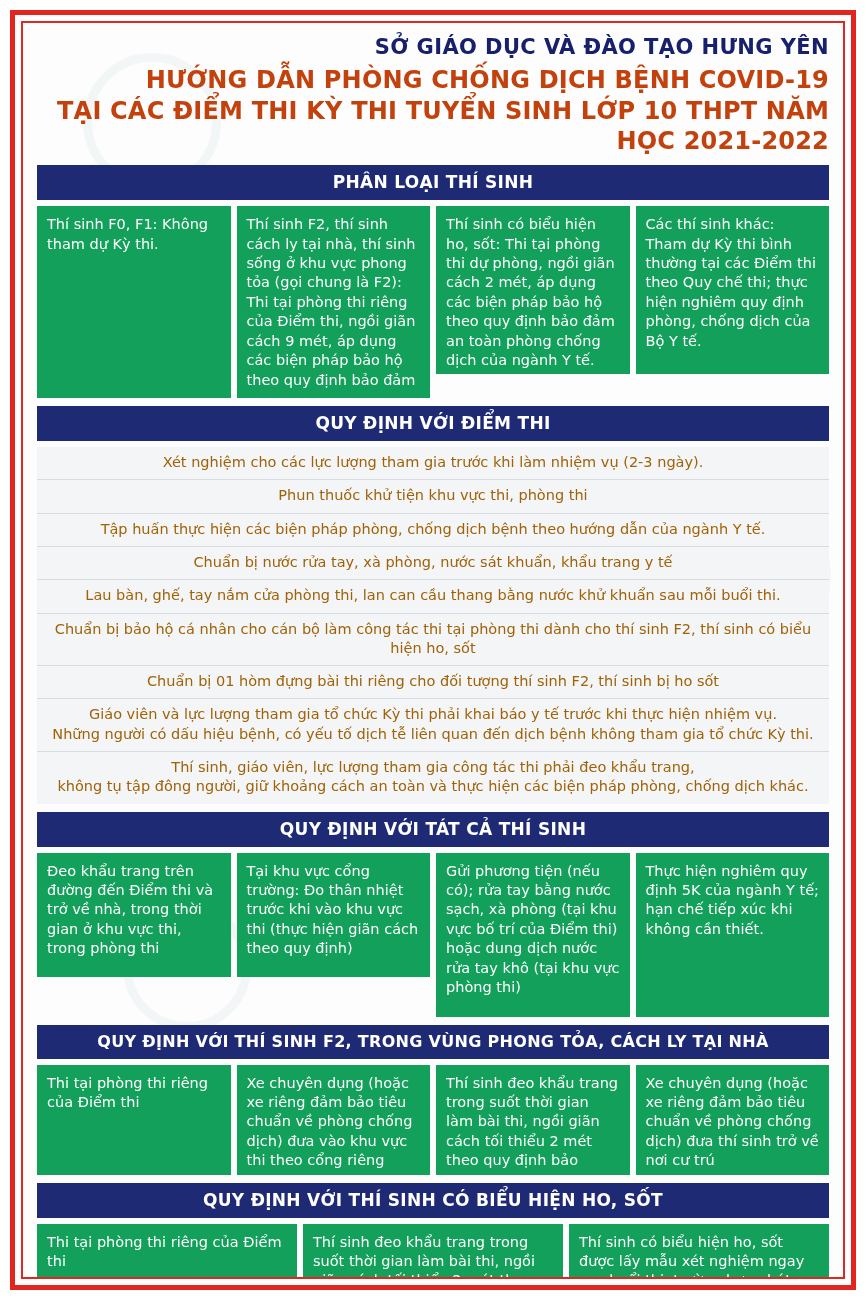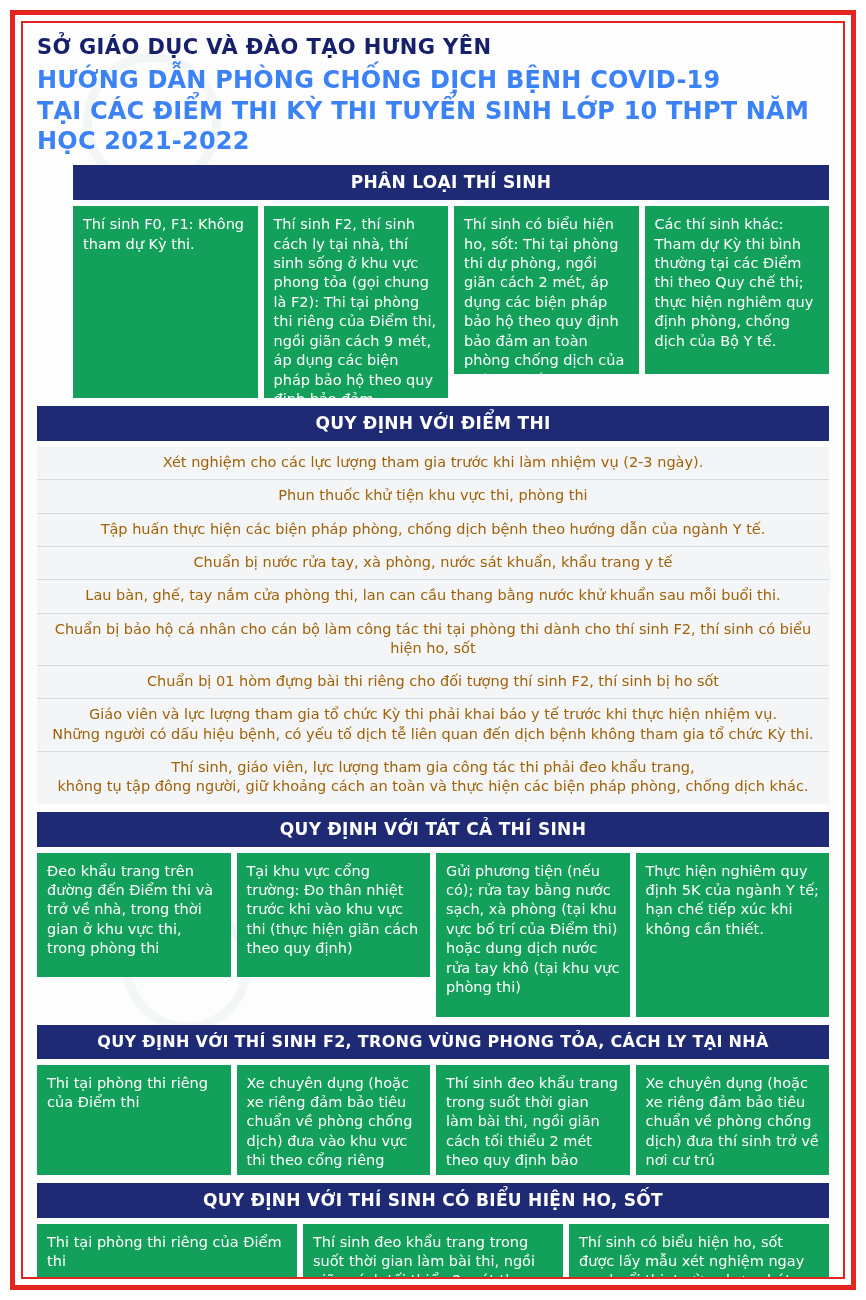--- a/index.html
+++ b/index.html
@@ -39,35 +39,35 @@
   }
 
   
   .wm {
     position: absolute;
     border: 9px solid rgba(120,150,170,0.07);
     border-radius: 50%;
   }
 
   .header {
-    text-align: left;
+    text-align: right;
     position: relative;
     z-index: 2;
   }
   .h-dept {
     font-size: 21px;
     font-weight: bold;
     color: #16206b;
     letter-spacing: .4px;
     margin-bottom: 6px;
   }
   .h-title {
     font-size: 24px;
     font-weight: bold;
-    color: #3b82f6;
+    color: #c2410c;
     line-height: 1.28;
     letter-spacing: .2px;
     margin-bottom: 8px;
   }
 
   .band {
     background: #1f2a75;
     color: #ffffff;
     text-align: center;
     font-weight: bold;
@@ -106,21 +106,21 @@
     border-bottom: 1px solid #d7dade;
     color: #a16207;
     font-size: 14.5px;
     line-height: 1.33;
     text-align: center;
     padding: 6px 8px 7px 8px;
   }
   .rule:last-child { border-bottom: none; }
 
   .sect { margin-top: 8px; }
-  .sect-first { margin-top: 8px; margin-left: 36px; }
+  .sect-first { margin-top: 8px; }
 </style>
 </head>
 <body>
 
 <div class="poster">
   <div class="frame">
     <div class="inner">
 
       <div class="wm" style="left:60px; top:30px; width:120px; height:120px;"></div>
       <div class="wm" style="left:640px; top:470px; width:150px; height:150px;"></div>

